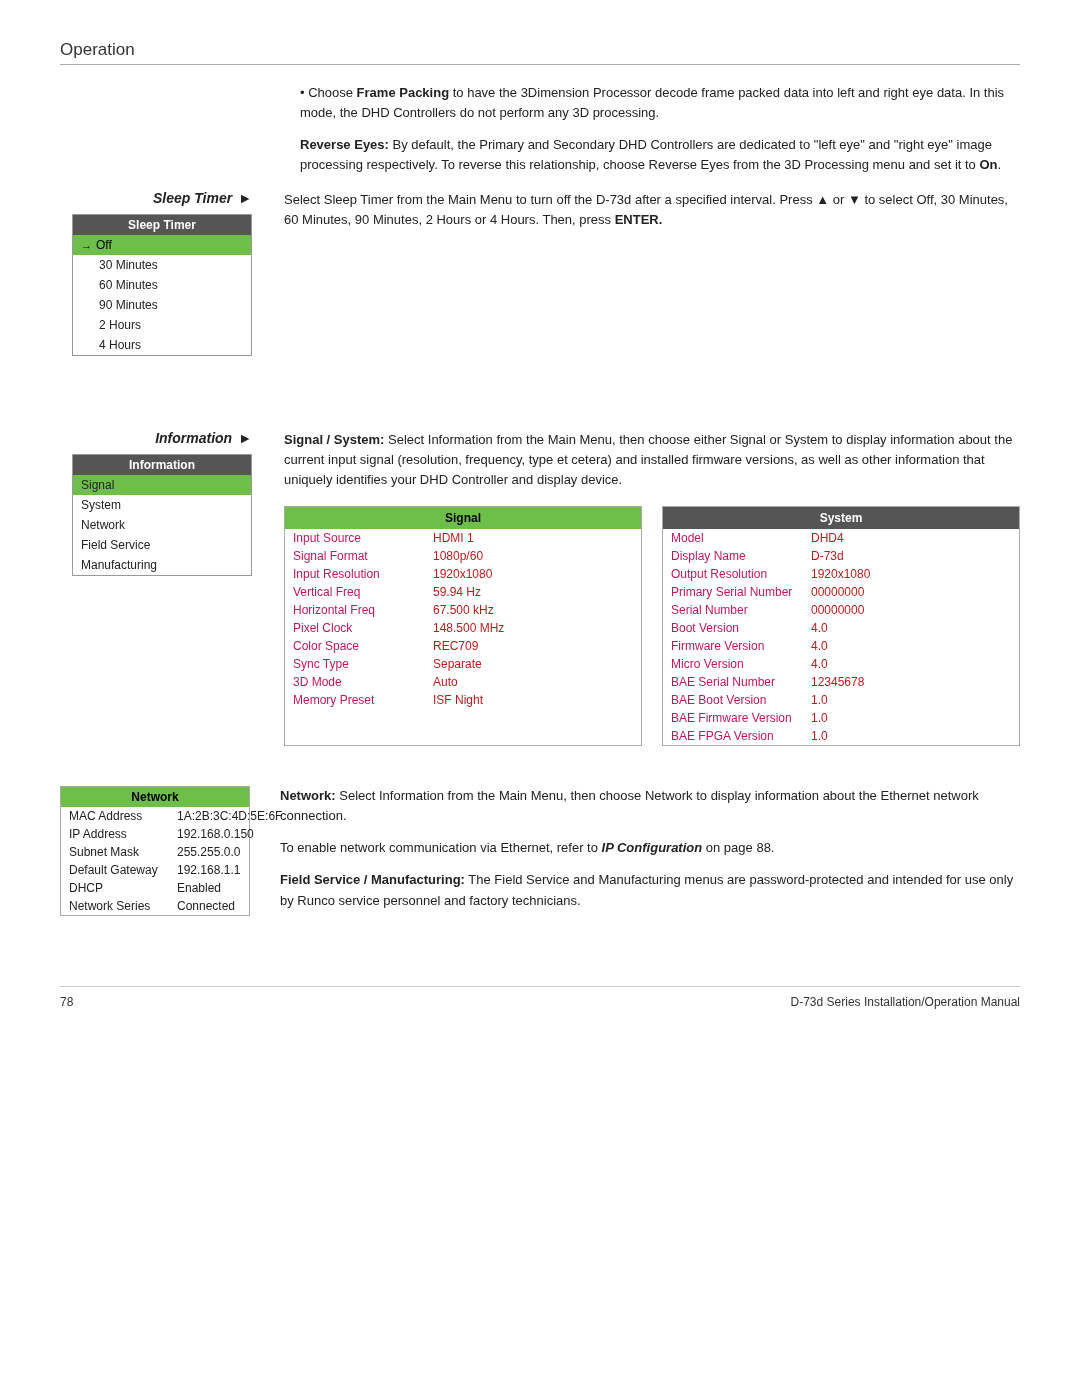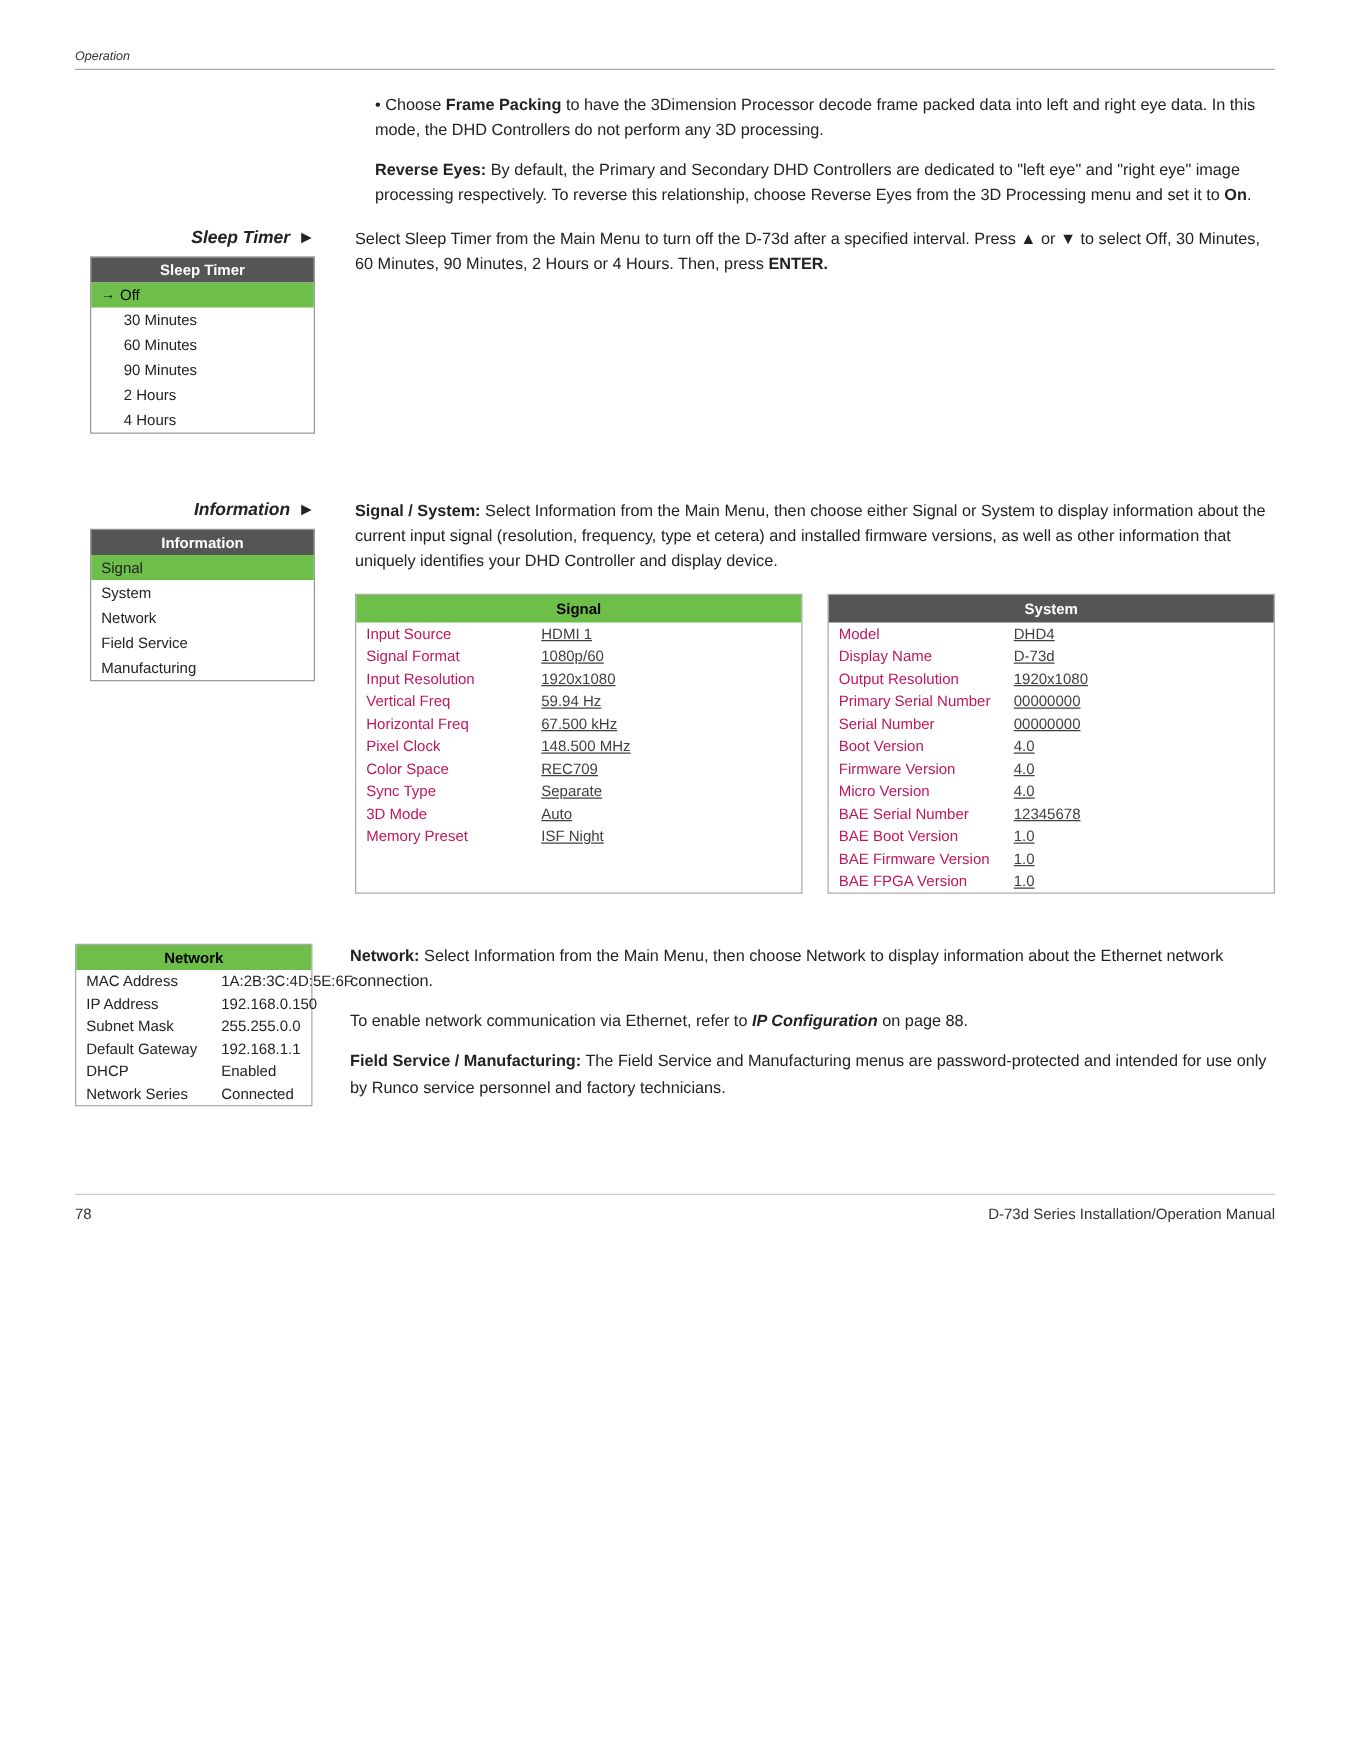--- a/index.html
+++ b/index.html
@@ -14,22 +14,21 @@
     }
     .page {
       padding: 40px 60px 60px 60px;
     }
     .header-rule {
       border: none;
       border-top: 1px solid #aaa;
       margin-bottom: 18px;
     }
     .operation-label {
-      font-style: italic;
-      font-size: 10px;
+      font-size: 17px;
       color: #333;
       margin-bottom: 4px;
     }
 
     
     .main-content {
       display: flex;
       gap: 4px;
     }
     .left-col {
@@ -87,21 +86,21 @@
       margin-bottom: 12px;
     }
     .body-text b {
       font-weight: bold;
     }
     .body-text i {
     }
 
     
     .info-section {
-      margin-top: 22px;
+      margin-top: 44px;
     }
 
     
     .data-tables {
       display: flex;
       gap: 20px;
       margin-top: 16px;
       margin-bottom: 20px;
     }
     .data-table {
@@ -128,22 +127,21 @@
     }
     .data-table-row:last-child {
       border-bottom: none;
     }
     .data-table-key {
       width: 140px;
       flex-shrink: 0;
       color: #be185d;
     }
     .data-table-val {
-      color: #404040;
-      text-decoration: underline;
+      color: #b91c1c;
     }
 
     
     .network-section {
       margin-top: 30px;
       display: flex;
       gap: 0;
     }
     .network-left {
       width: 220px;

